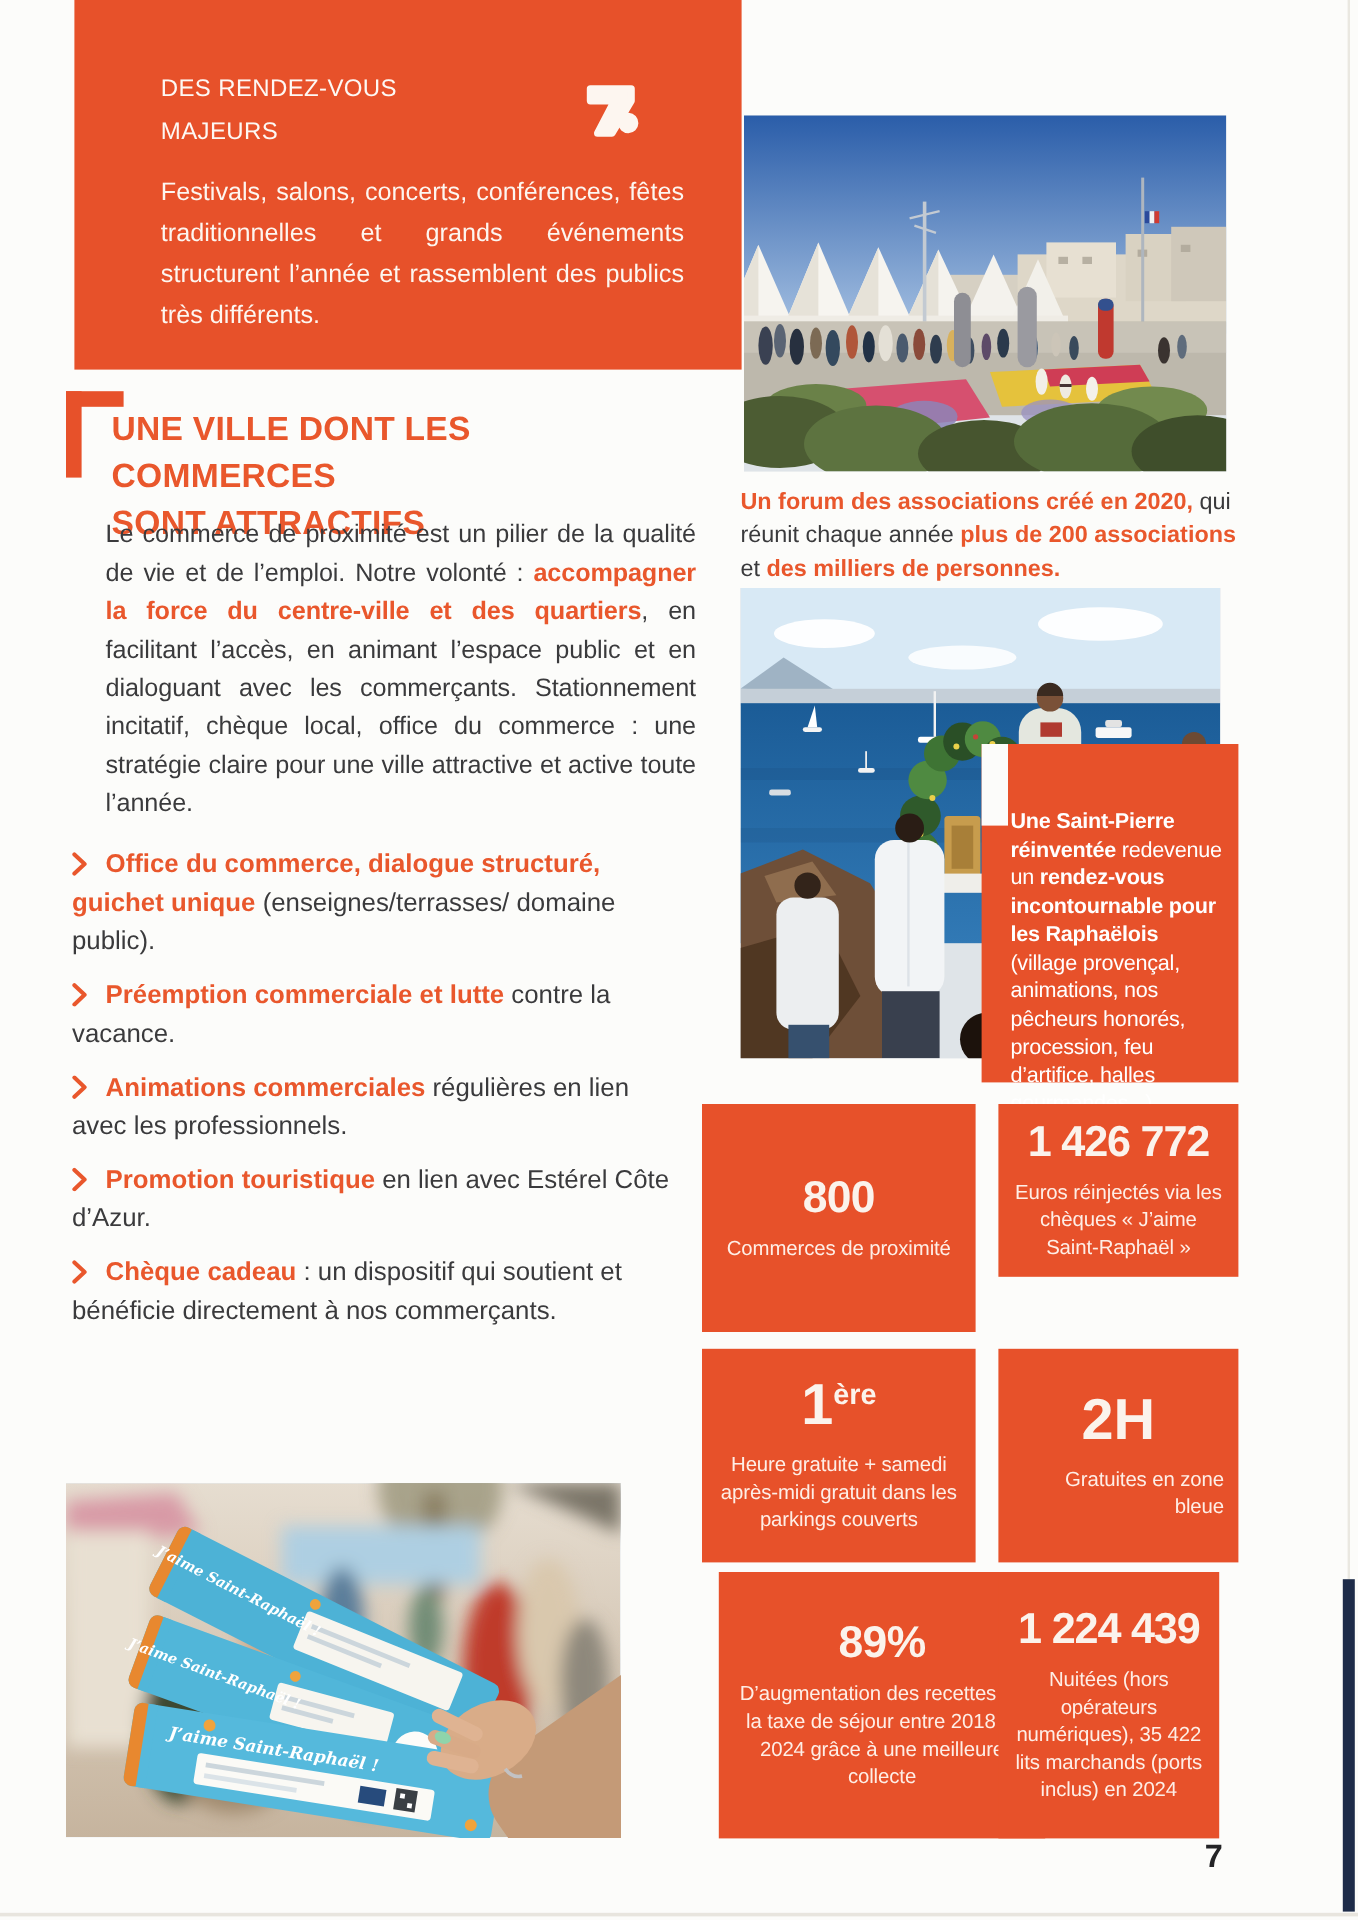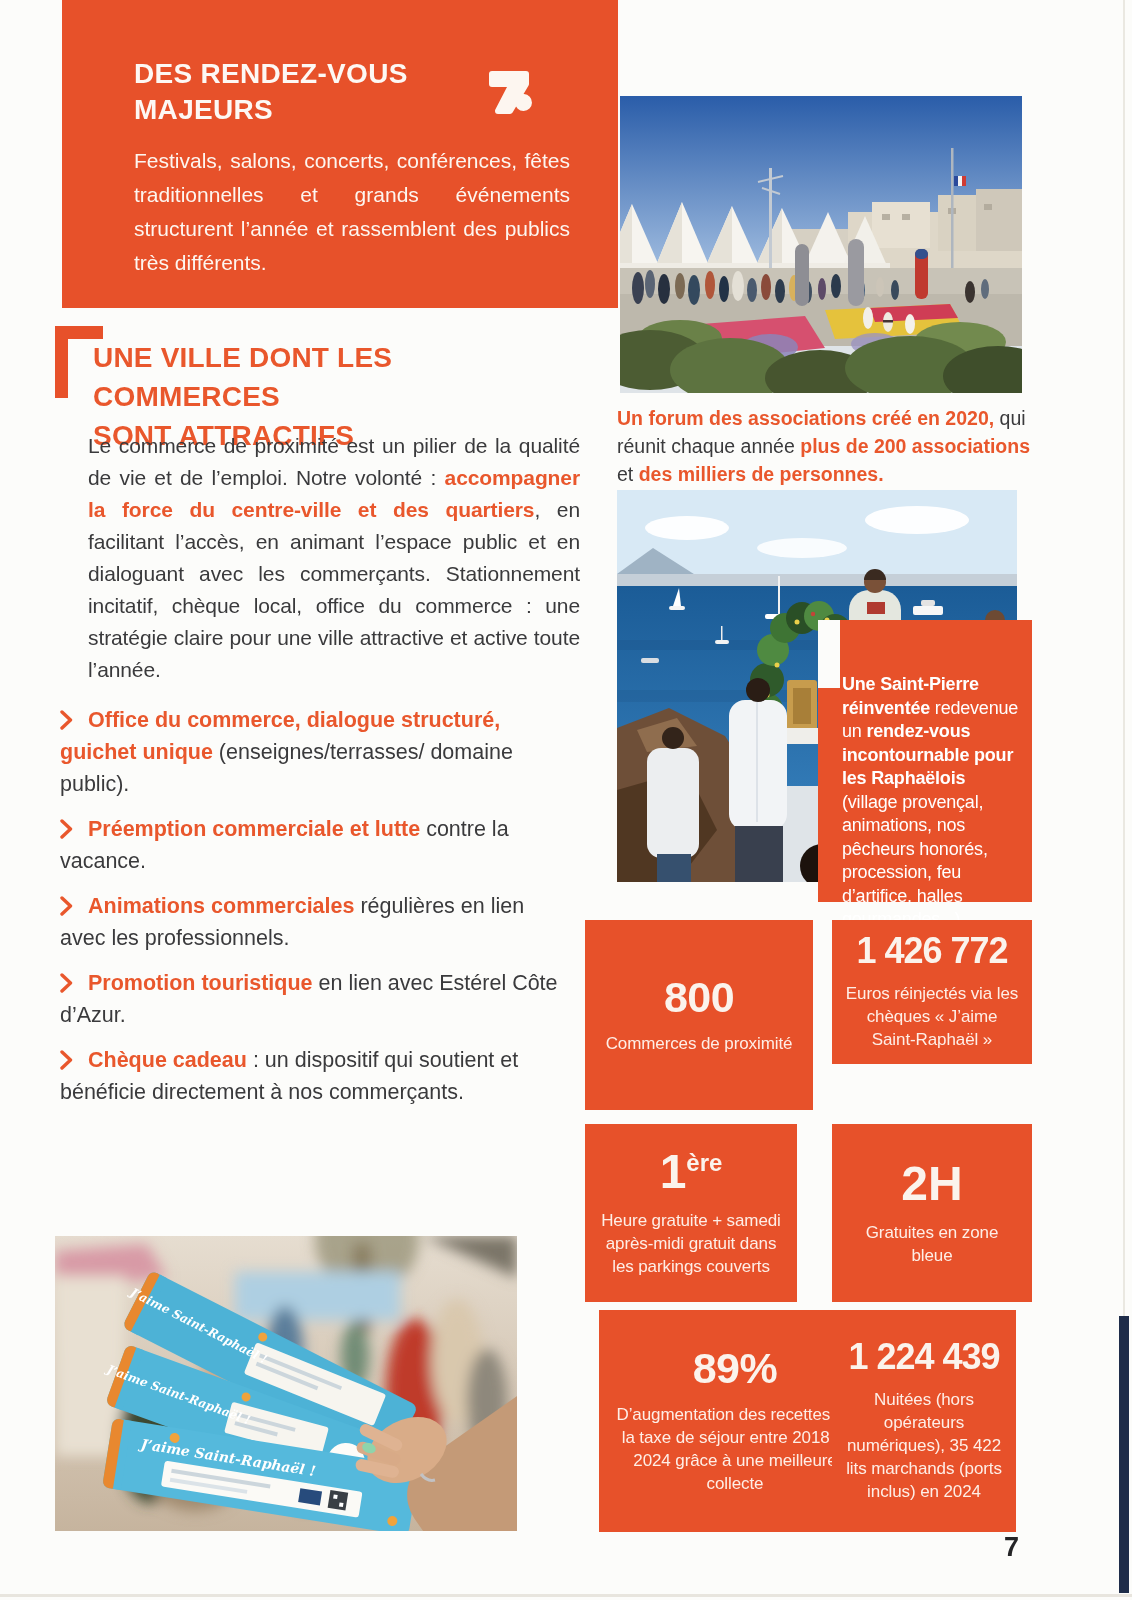--- a/index.html
+++ b/index.html
@@ -18,21 +18,21 @@
     font-family:"Liberation Sans", sans-serif;
     color:var(--dark);
     overflow:hidden;
   }
   
   .hero{
     position:absolute;left:62px;top:0;width:556px;height:308px;
     background:var(--accent);color:#fff;
     padding:56px 50px 0 72px;
   }
-  .hero-title{font-size:28px;font-weight:700;line-height:36px;letter-spacing:.3px;color:#fdf8f4;}
+  .hero-title{font-size:20px;font-weight:400;line-height:36px;letter-spacing:.3px;color:#fdf8f4;}
   .hero-body{margin-top:16px;font-size:21px;line-height:34px;text-align:justify;color:#fdf6f0;width:436px;}
   .hero-logo{position:absolute;left:420px;top:64px;width:52px;height:52px;}
   
   .photo{position:absolute;overflow:hidden;background:#dfe4e8;}
   .photo svg{display:block;width:100%;height:100%;}
   .photo1{left:620px;top:96px;width:402px;height:297px;}
   .photo2{left:617px;top:490px;width:400px;height:392px;}
   .photo3{left:55px;top:1236px;width:462px;height:295px;}
   
   .caption{
@@ -70,26 +70,26 @@
   .callout .notch{position:absolute;left:0;top:0;width:22px;height:68px;background:#fcfcfa;}
   .callout .cw{font-weight:700;color:#ffffff;}
   
   .stat{
     position:absolute;background:var(--accent);color:#fff;
     display:flex;flex-direction:column;align-items:center;justify-content:center;
     text-align:center;padding:0 12px;
   }
   .s0{left:585px;top:920px;width:228px;height:190px;}
   .s1{left:832px;top:920px;width:200px;height:144px;}
-  .s2{left:585px;top:1124px;width:212px;height:178px;}
-  .s3{left:832px;top:1124px;width:200px;height:178px;}
+  .s2{left:585px;top:1124px;width:228px;height:178px;}
+  .s3{left:832px;top:1124px;width:200px;height:178px;text-align:right;}
   .s4{left:585px;top:1310px;width:272px;height:222px;margin-left:14px;}
   .s5{left:832px;top:1310px;width:184px;height:222px;}
   .stat-value{font-weight:700;color:var(--cream);white-space:nowrap;line-height:1;}
-  .v-lg{font-size:43px;letter-spacing:-.5px;}
+  .v-lg{font-size:37px;letter-spacing:-.5px;}
   .v-md{font-size:48px;}
   .v-sm{font-size:36px;letter-spacing:-1px;}
   .stat-value sup{font-size:.5em;}
   .stat-label{margin-top:13px;font-size:17px;line-height:23px;color:rgba(255,245,238,.96);letter-spacing:-.1px;}
   
   .page-number{position:absolute;left:1004px;top:1532px;font-size:27px;font-weight:700;color:#242426;}
   .navy-strip{position:absolute;left:1119px;top:1316px;width:10px;height:277px;background:var(--navy);}
   .edge-right{position:absolute;left:1123px;top:0;width:2px;height:1316px;background:#eae8e1;}
   .edge-bottom{position:absolute;left:0;top:1594px;width:1132px;height:3px;background:#e8e5de;}
 </style>

